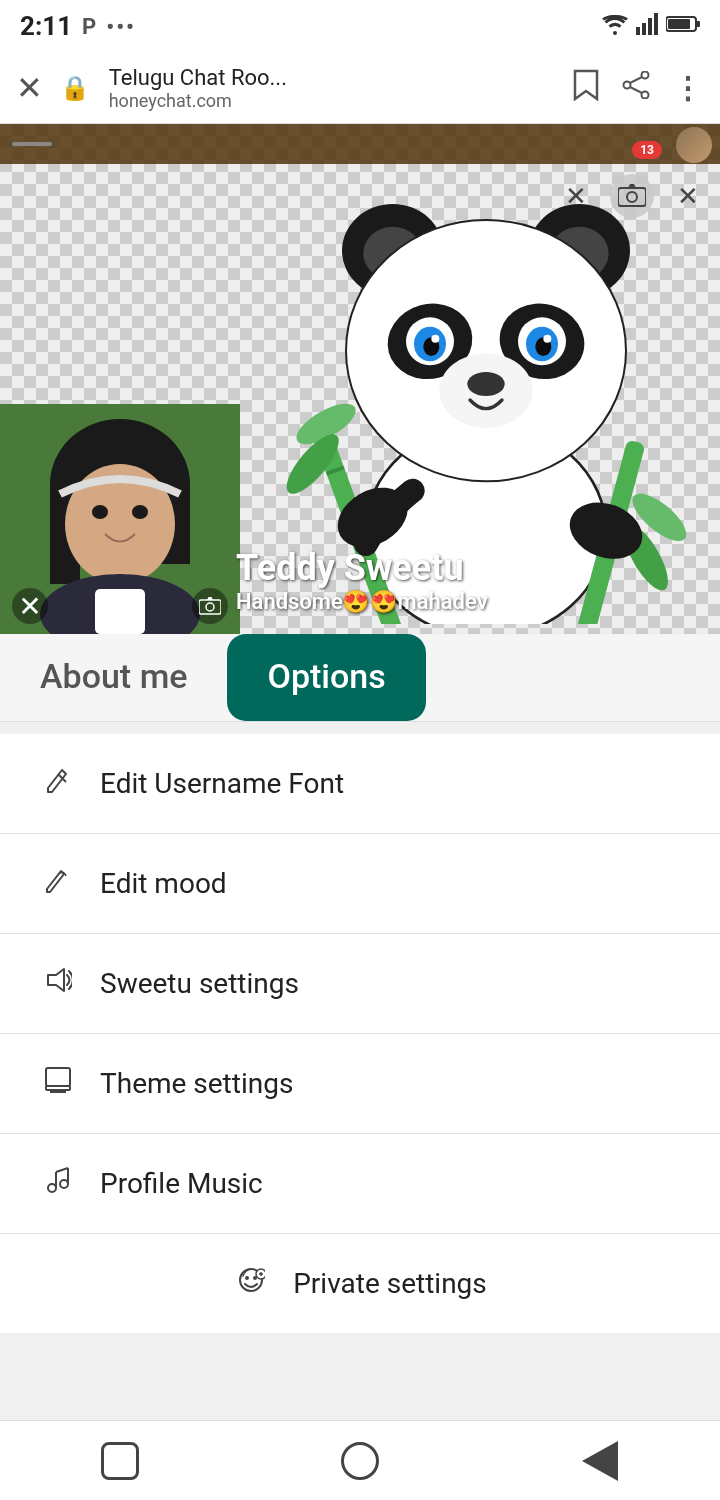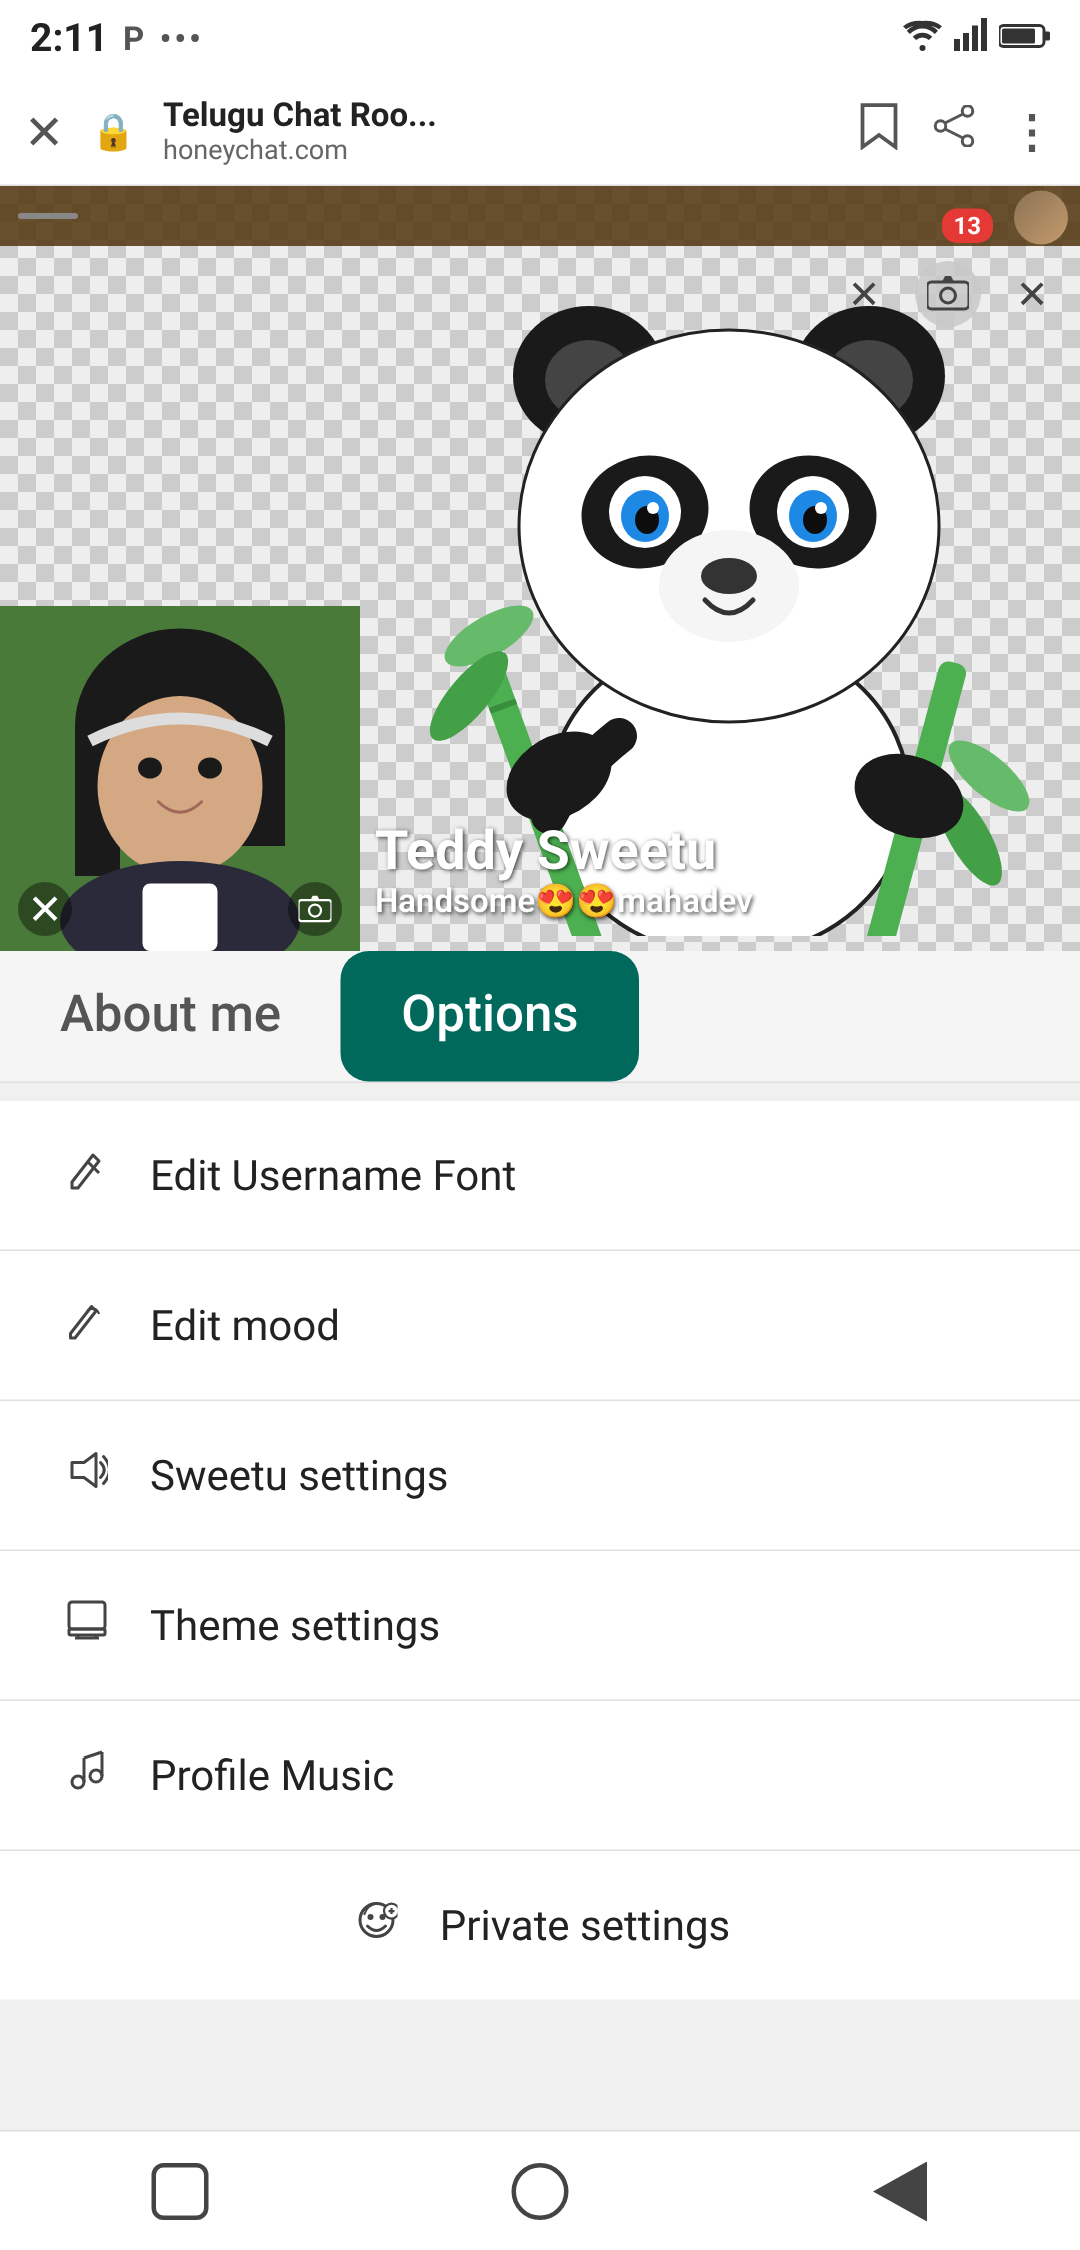--- a/index.html
+++ b/index.html
@@ -51,21 +51,21 @@
     }
     .browser-lock {
       font-size: 24px;
       color: #666;
     }
     .browser-url {
       flex: 1;
     }
     .browser-url-title {
       font-size: 22px;
-      font-weight: 700;
+      font-weight: 400;
       color: #222;
     }
     .browser-url-sub {
       font-size: 18px;
       color: #666;
     }
     .browser-actions {
       display: flex;
       align-items: center;
       gap: 22px;
@@ -212,21 +212,21 @@
       display: flex;
       align-items: center;
       justify-content: center;
       cursor: pointer;
     }
 
     
     .user-info {
       position: absolute;
       bottom: 20px;
-      left: 250px;
+      left: 236px;
       color: white;
     }
     .user-name {
       font-size: 36px;
       font-weight: bold;
       text-shadow: 1px 1px 3px rgba(0,0,0,0.7);
     }
     .user-mood {
       font-size: 22px;
       font-weight: 600;
@@ -391,21 +391,21 @@
   </div>
 </div>
 
 <div class="cover-area">
 
   <div class="cover-bg"></div>
 
   <div class="cover-top-bar">
     <div class="cover-top-line"></div>
     <div style="flex:1"></div>
-    <span style="background:#e53935; color:white; font-size:16px; font-weight:bold; border-radius:10px; padding:2px 8px;margin-top:12px;">13</span>
+    <span style="background:#e53935; color:white; font-size:12px; font-weight:bold; border-radius:10px; padding:2px 8px;margin-top:12px;">13</span>
     <span style="margin-left:10px;">
       <svg width="28" height="28" viewBox="0 0 28 28">
           <path d="M14 2a8 8 0 00-8 8v6l-2 3h20l-2-3v-6a8 8 0 00-8-8zm-2 18a2 2 0 004 0" fill="none" stroke="#aaa" stroke-width="2"></path>
         </svg>
     </span>
     <div class="cover-right-avatar" style="margin-left:10px; background:linear-gradient(135deg, #8B7355, #c49a6c);"></div>
   </div>
 
   <div class="panda-container">
     <svg class="panda-svg" viewBox="0 0 300 360" xmlns="http://www.w3.org/2000/svg">

